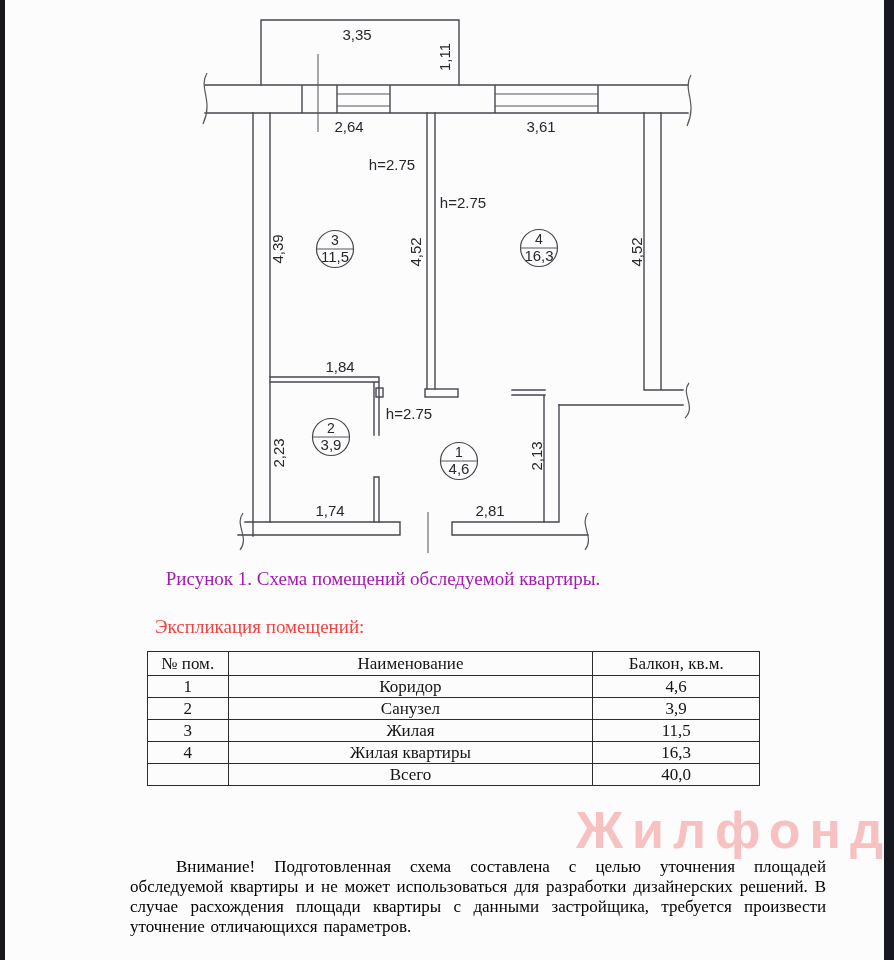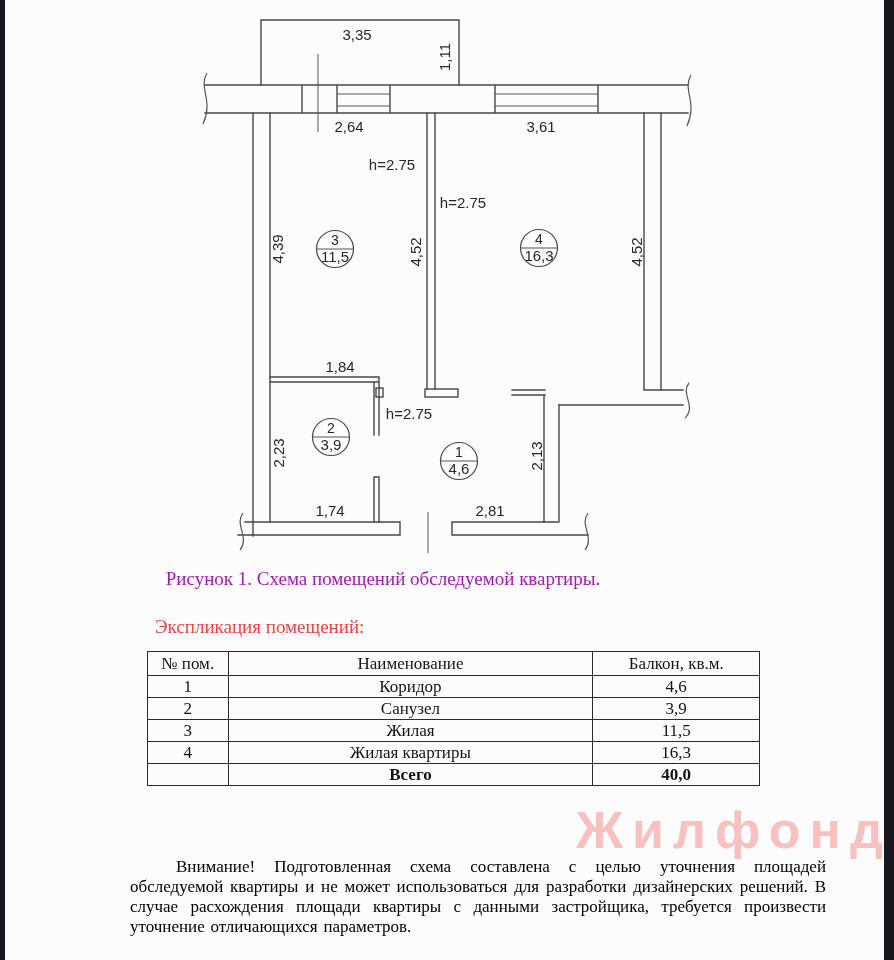--- a/index.html
+++ b/index.html
@@ -39,21 +39,21 @@
   }
   table.expl td{
     border:1.4px solid #2b2b2f;
     text-align:center;vertical-align:middle;
     height:21px;padding:0 2px;
   }
   table.expl tr.hdr td{height:23px;}
   table.expl col.c1{width:86px;}
   table.expl col.c2{width:397px;}
   table.expl col.c3{width:180px;}
-  table.expl .b{font-weight:bold;margin-left:32px;}
+  table.expl .b{font-weight:normal;margin-left:32px;}
 
   .watermark{
     position:absolute;top:800px;left:576px;width:300px;
     font-family:"Liberation Sans", sans-serif;
     font-size:52px;font-weight:bold;letter-spacing:9px;
     color:#ef4444;opacity:0.32;white-space:nowrap;
   }
   .note{
     position:absolute;top:840px;left:130px;width:696px;
     font-size:17px;line-height:20px;

